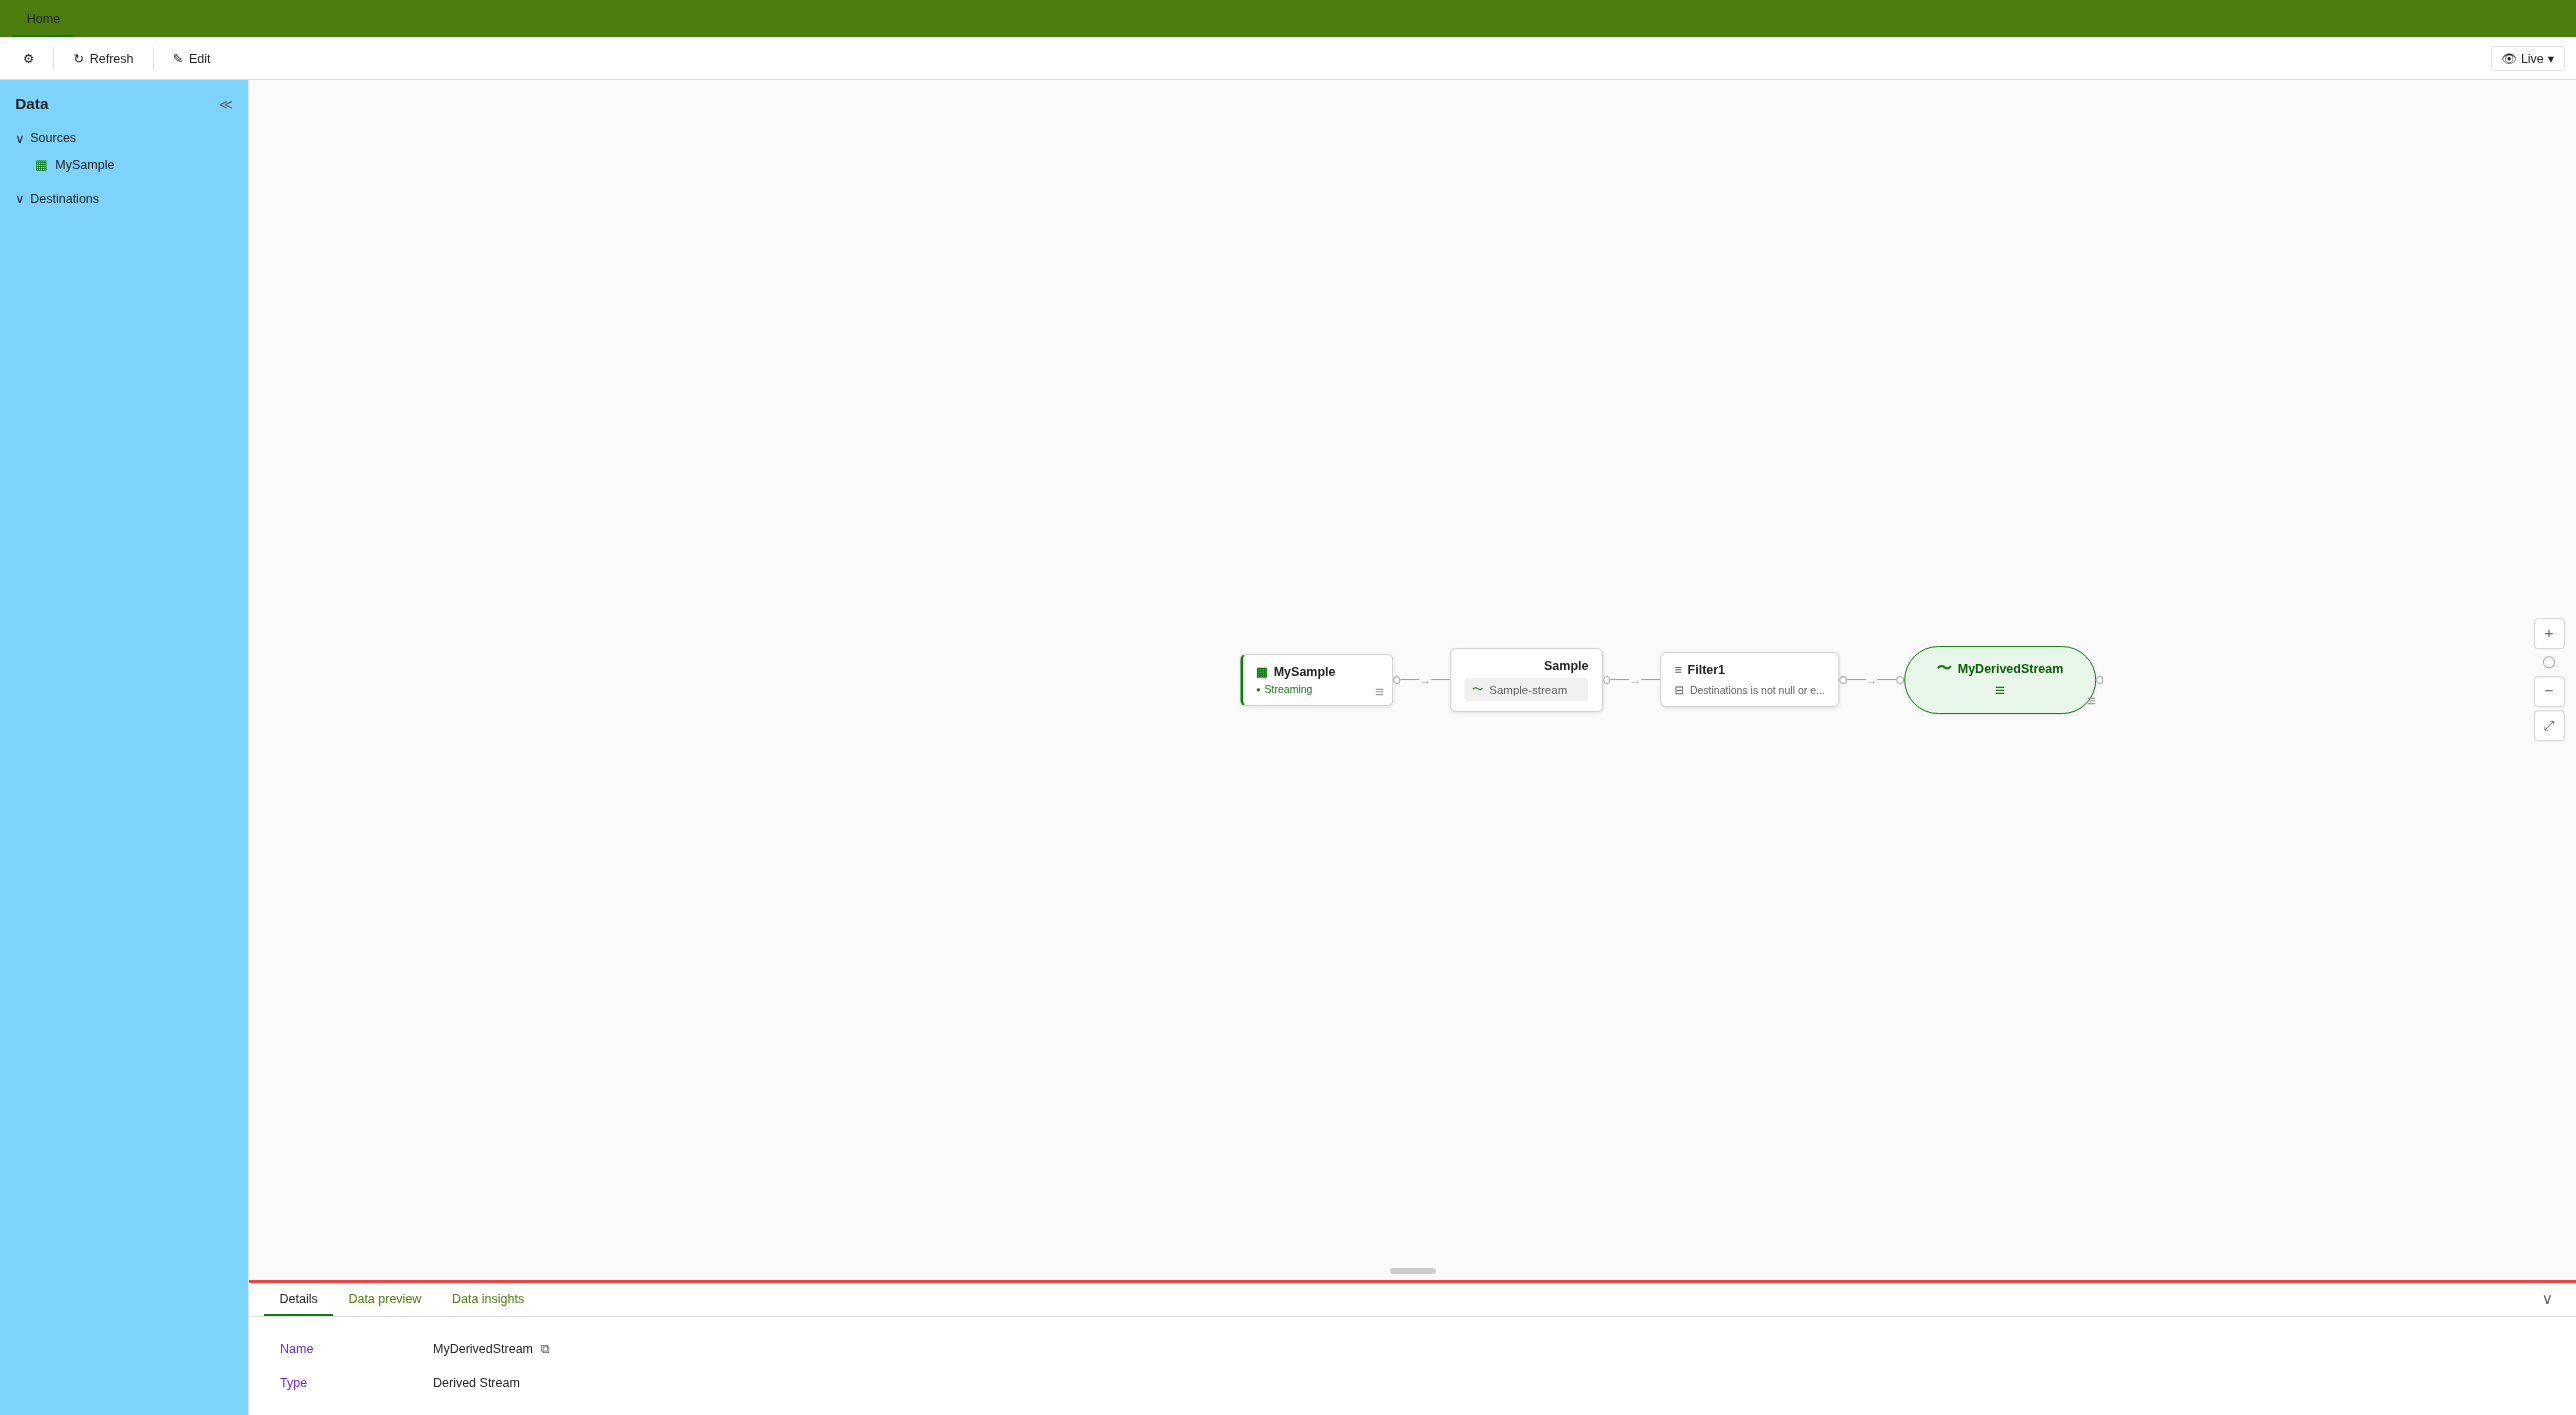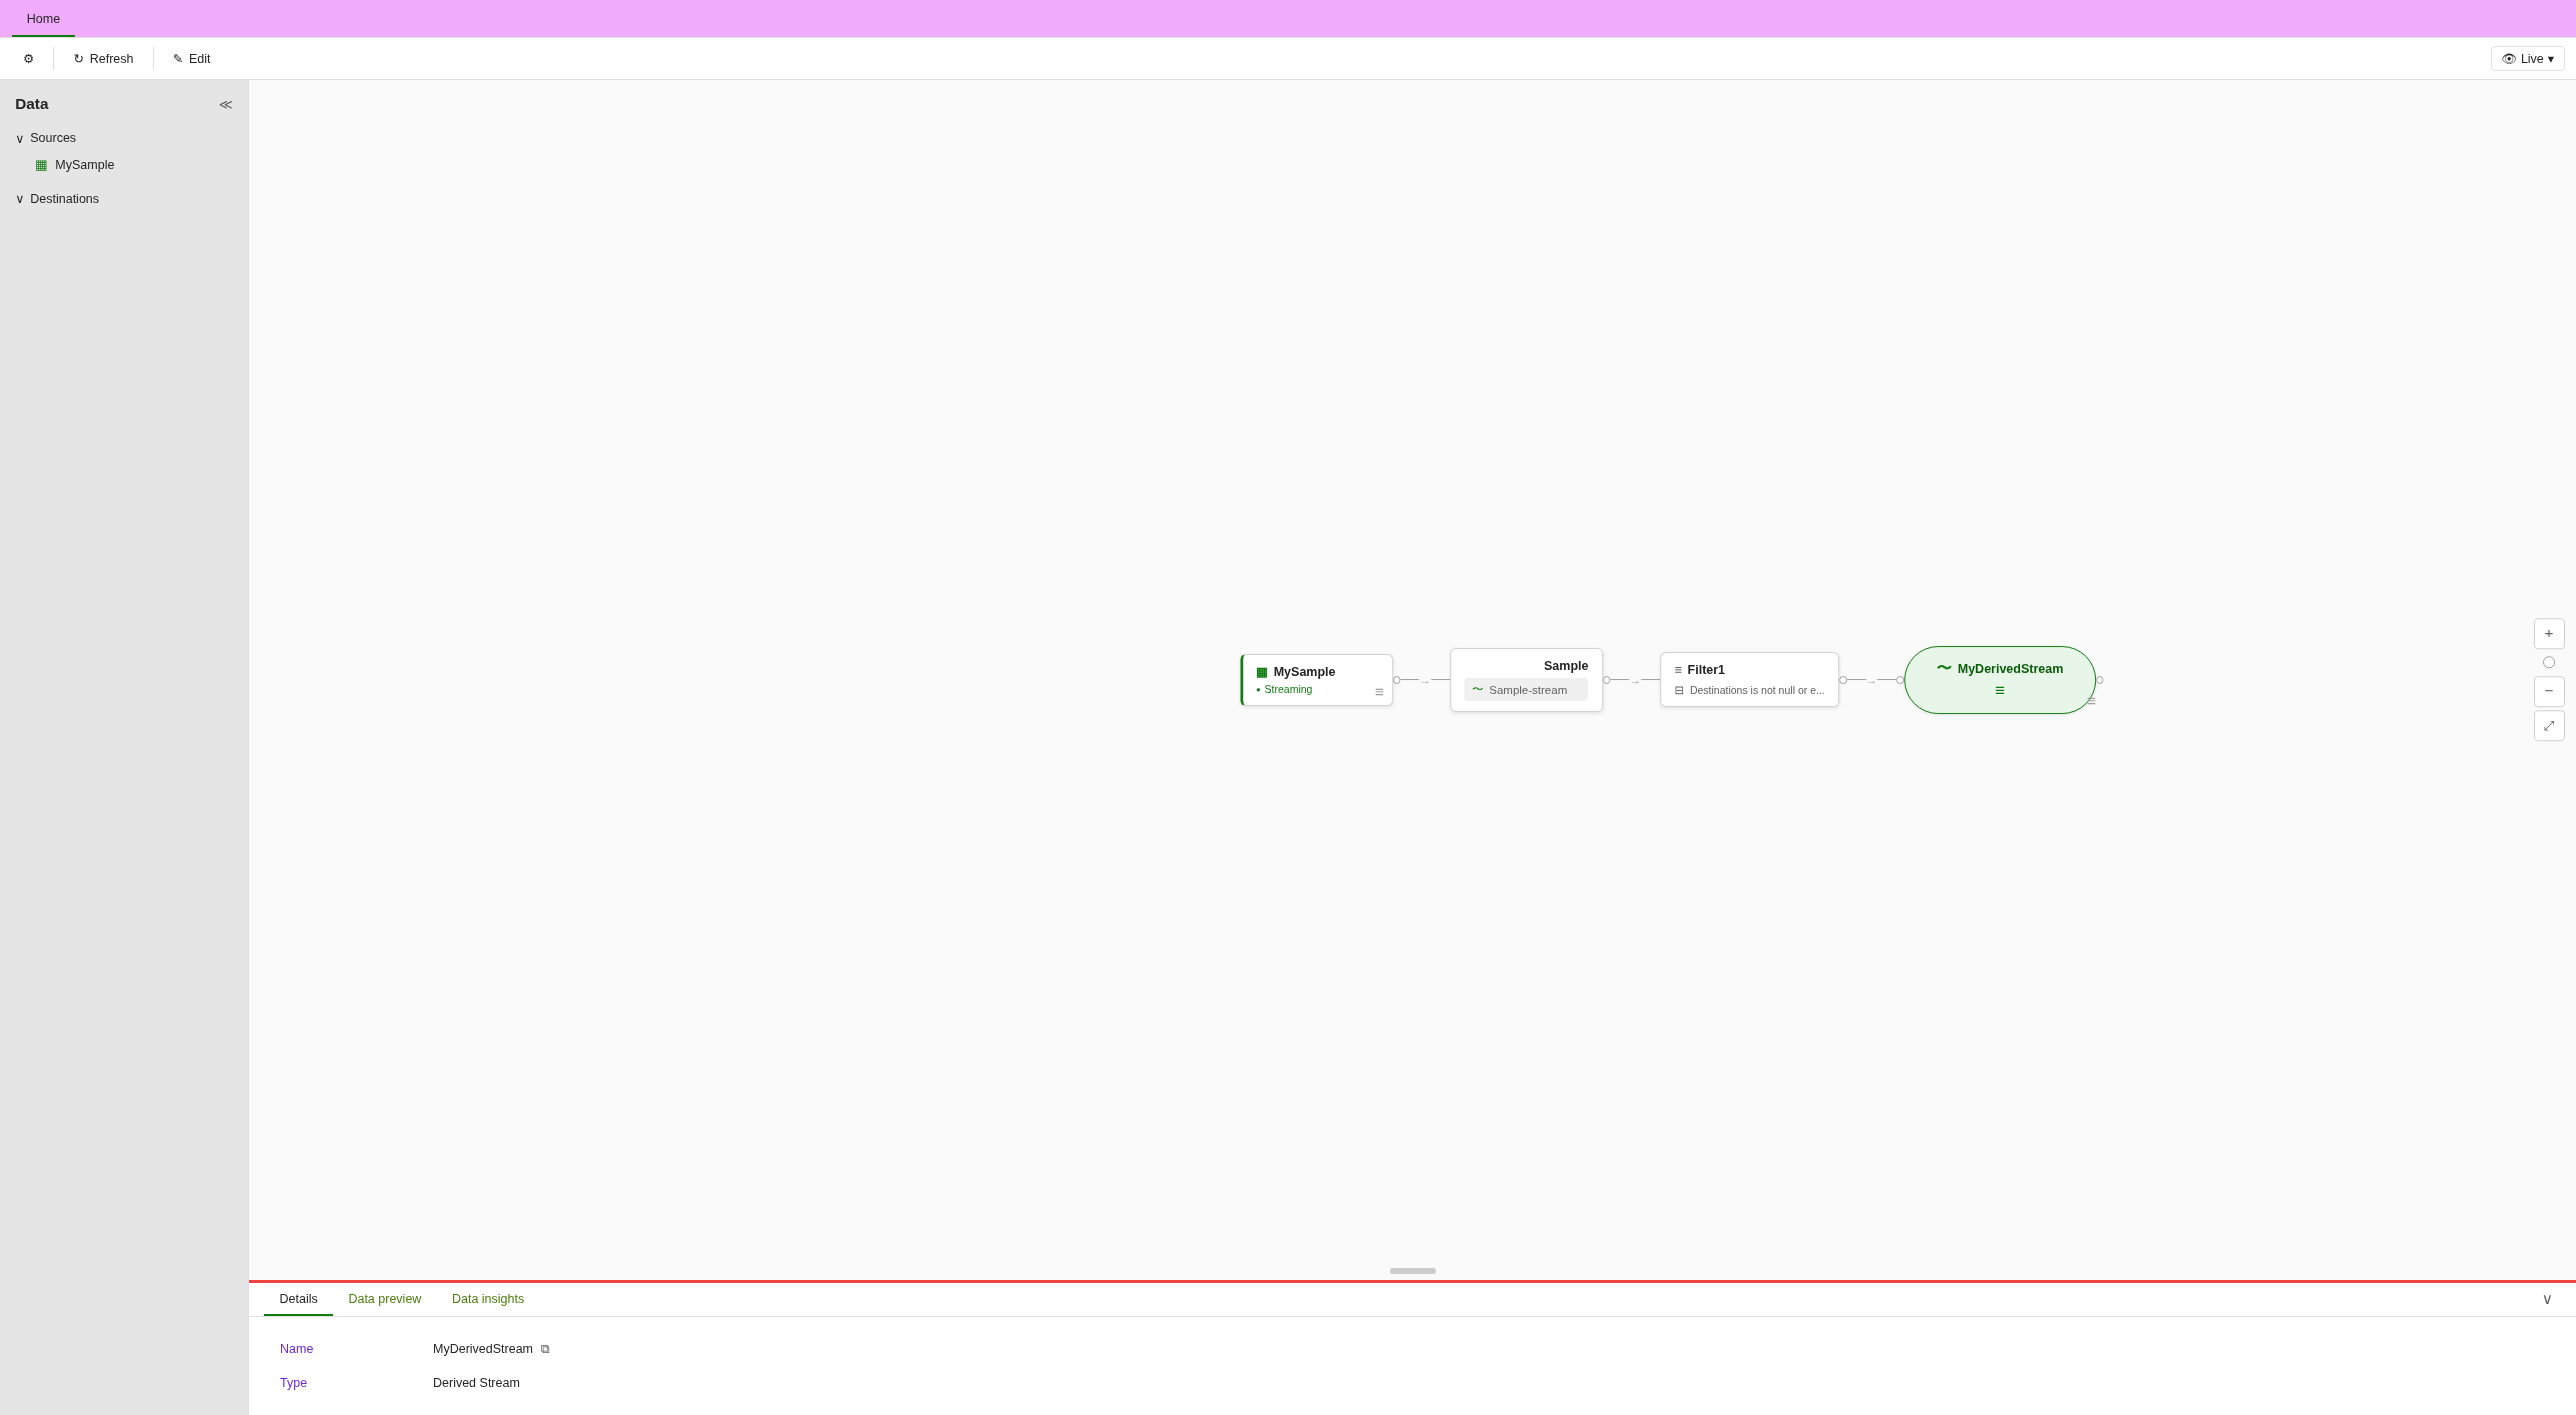--- a/index.html
+++ b/index.html
@@ -2,21 +2,21 @@
 <html><head>
   <meta charset="utf-8">
   <style>
     * { box-sizing: border-box; margin: 0; padding: 0; }
     body { font-family: 'Segoe UI', Arial, sans-serif; font-size: 12.5px; background: #fff; color: #242424; height: 100vh; display: flex; flex-direction: column; overflow: hidden; }
 
     
     .tab-bar {
       display: flex; align-items: center;
       border-bottom: 1px solid #e0e0e0;
-      background: #f0abfc;
+      background: #4d7c0f;
       padding: 0 11.5px;
       height: 38px;
     }
     .tab-item {
       padding: 0 15.3px; height: 100%; display: flex; align-items: center;
       font-size: 12.5px; cursor: pointer; position: relative; color: #242424;
       font-weight: 500;
     }
     .tab-item.active::after {
       content: ''; position: absolute; bottom: 0; left: 0; right: 0;
@@ -47,21 +47,21 @@
     }
 
     
     .main-layout {
       display: flex; flex: 1; overflow: hidden;
     }
 
     
     .sidebar {
       width: 249px; border-right: 1px solid #e0e0e0;
-      background: #e5e5e5; display: flex; flex-direction: column;
+      background: #7dd3fc; display: flex; flex-direction: column;
       overflow-y: auto;
     }
     .sidebar-header {
       display: flex; justify-content: space-between; align-items: center;
       padding: 15.3px 15.3px 7.7px 15.3px;
     }
     .sidebar-title { font-size: 15.3px; font-weight: 600; }
     .collapse-btn { cursor: pointer; color: #616161; border: none; background: transparent; font-size: 13.4px; }
     .sidebar-section { padding: 3.8px 0; }
     .sidebar-section-header {

